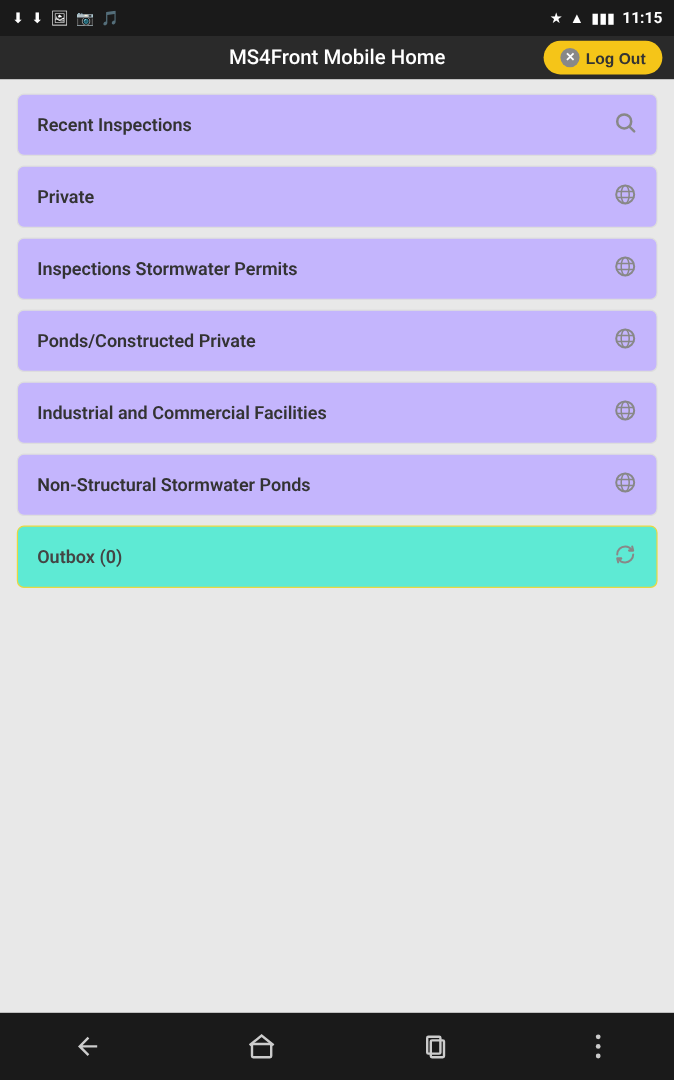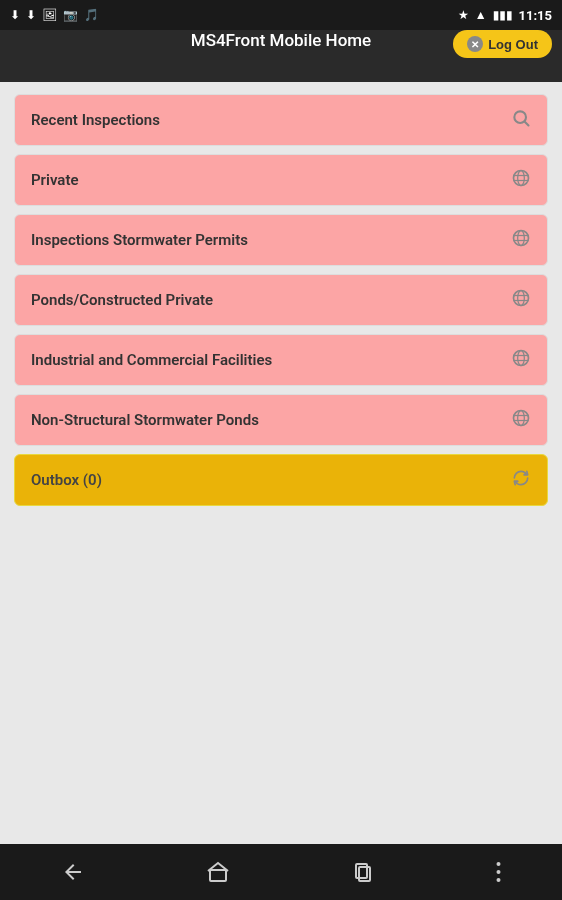--- a/index.html
+++ b/index.html
@@ -54,22 +54,23 @@
     }
 
     .battery-icon {
       color: #fff;
       font-size: 12px;
     }
 
     
     .app-bar {
       background: #2a2a2a;
-      height: 52px;
-      display: flex;
+      height: 36px;
+      display: flex;
+      align-items: center;
       justify-content: center;
       position: relative;
       flex-shrink: 0;
     }
 
     .app-bar-title {
       color: #ffffff;
       font-size: 17px;
       font-weight: 500;
     }
@@ -108,21 +109,21 @@
       flex: 1;
       padding: 12px 14px;
       display: flex;
       flex-direction: column;
       gap: 8px;
       overflow: hidden;
     }
 
     
     .menu-item {
-      background: #fca5a5;
+      background: #c4b5fd;
       border-radius: 6px;
       height: 52px;
       display: flex;
       align-items: center;
       justify-content: space-between;
       padding: 0 16px;
       cursor: pointer;
       border: 1px solid #ddd;
     }
 
@@ -131,21 +132,21 @@
       font-weight: 600;
       color: #333;
     }
 
     .menu-item-icon {
       color: #888;
       font-size: 18px;
     }
 
     .menu-item.outbox {
-      background: #eab308;
+      background: #5eead4;
       border: 1px solid #e8d840;
     }
 
     .menu-item.outbox .menu-item-label {
       color: #444;
     }
 
     
     .bottom-nav {
       background: #1a1a1a;

